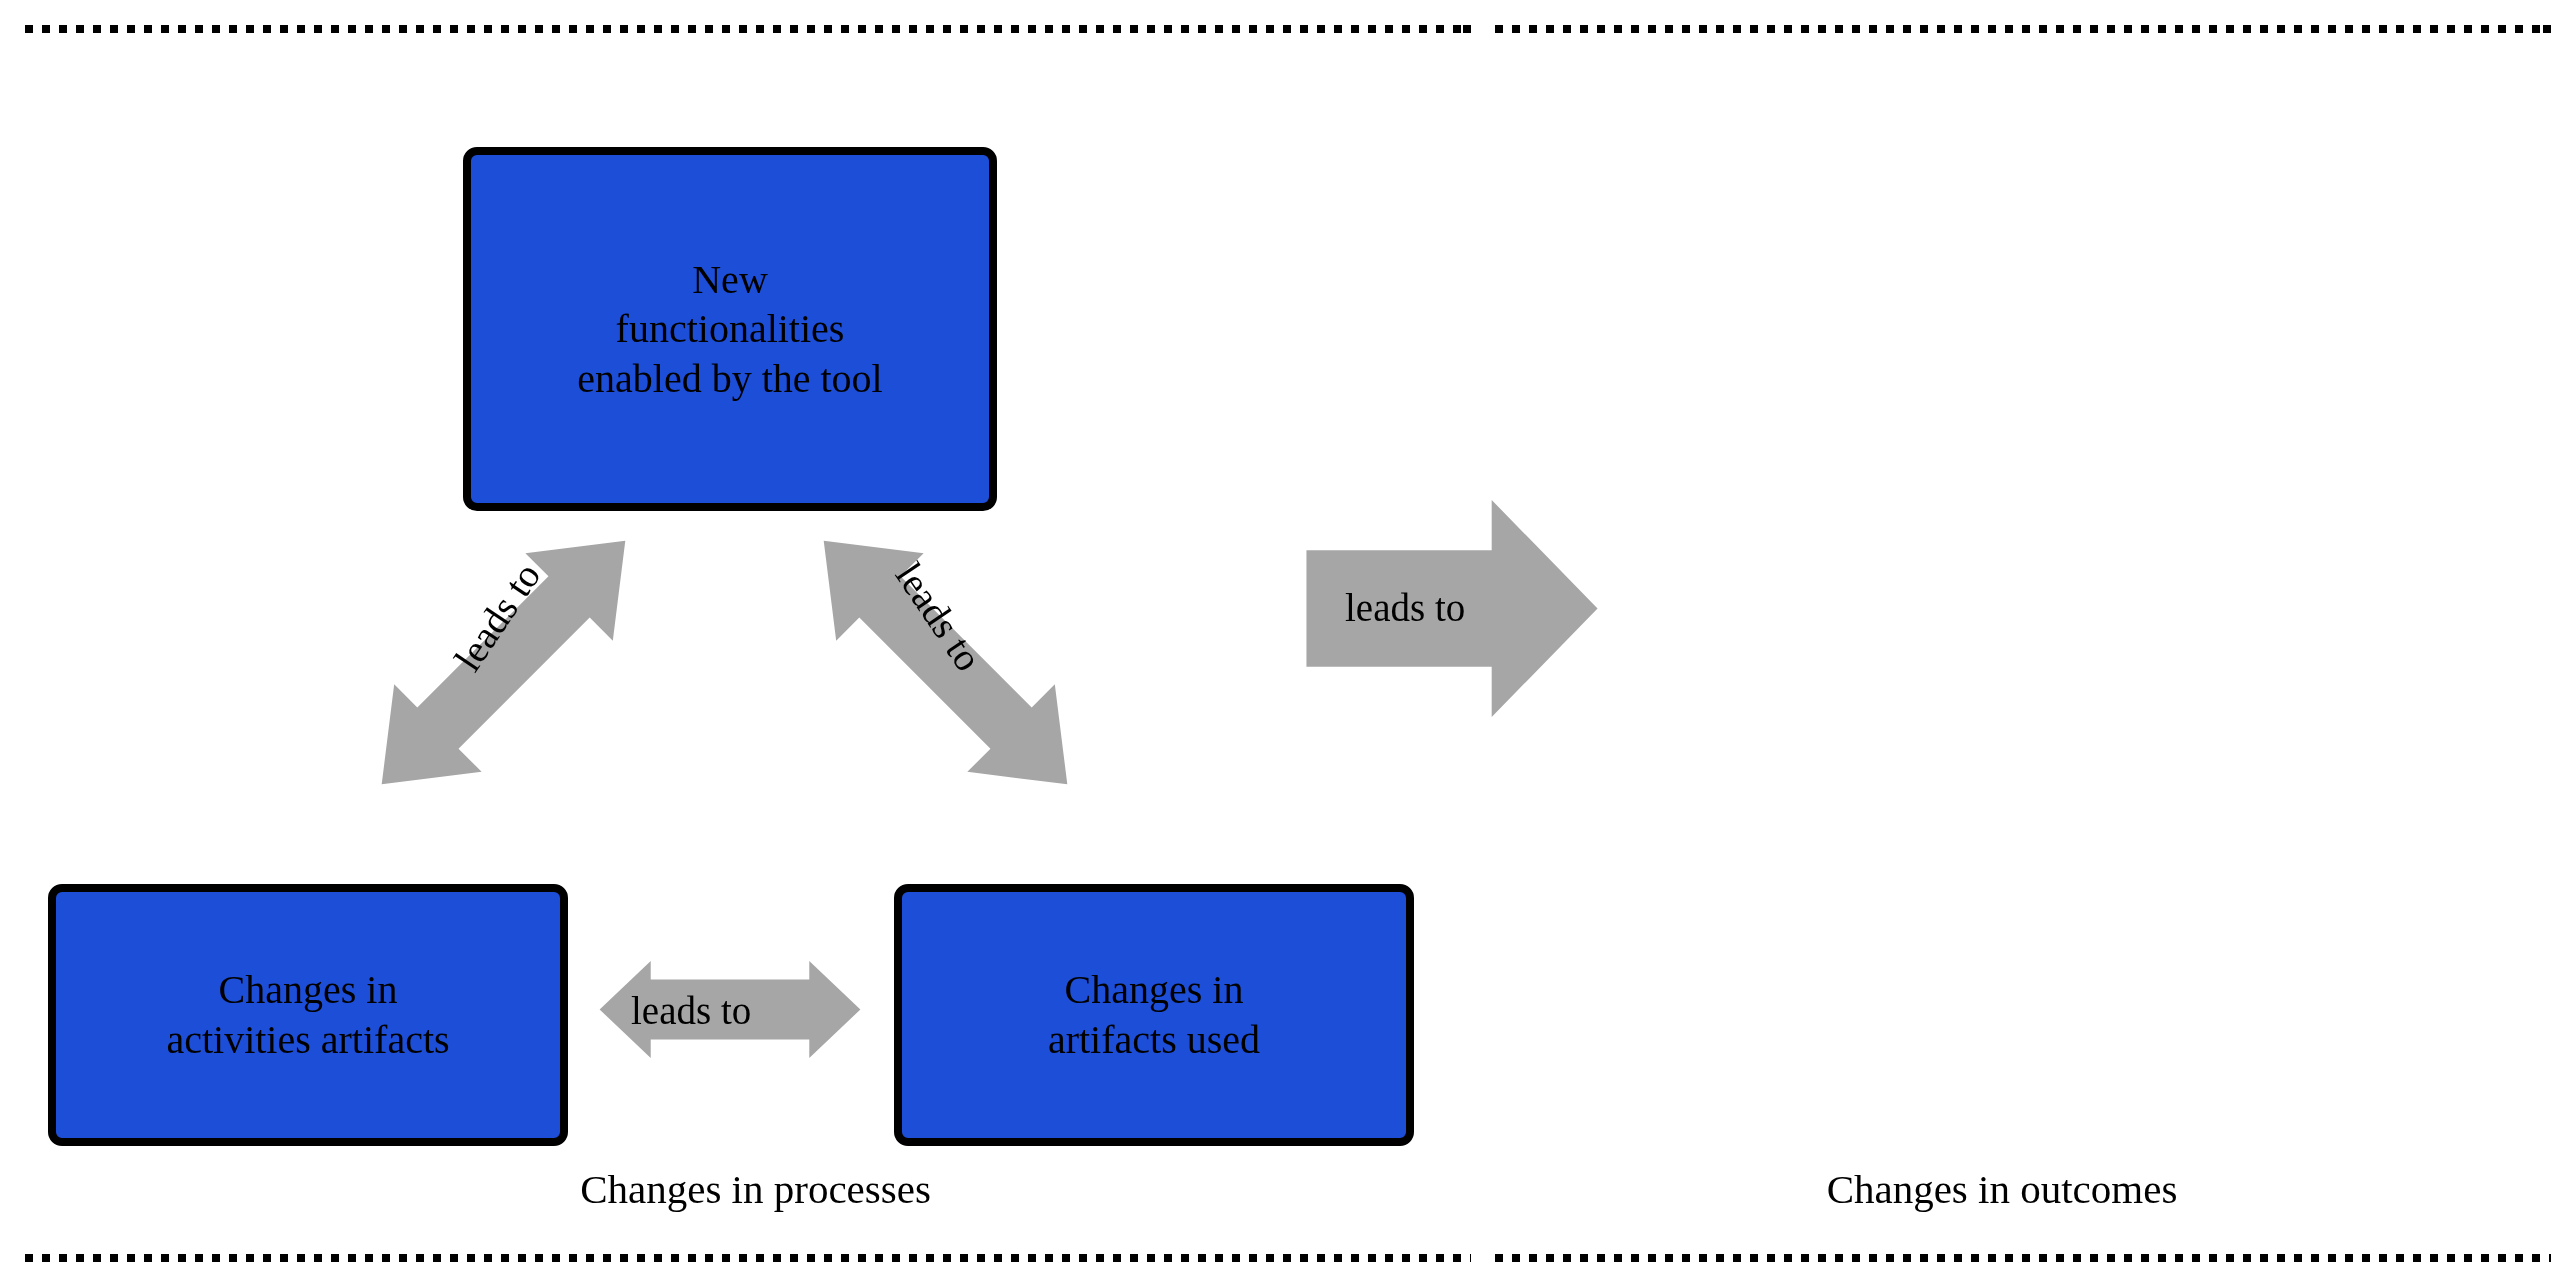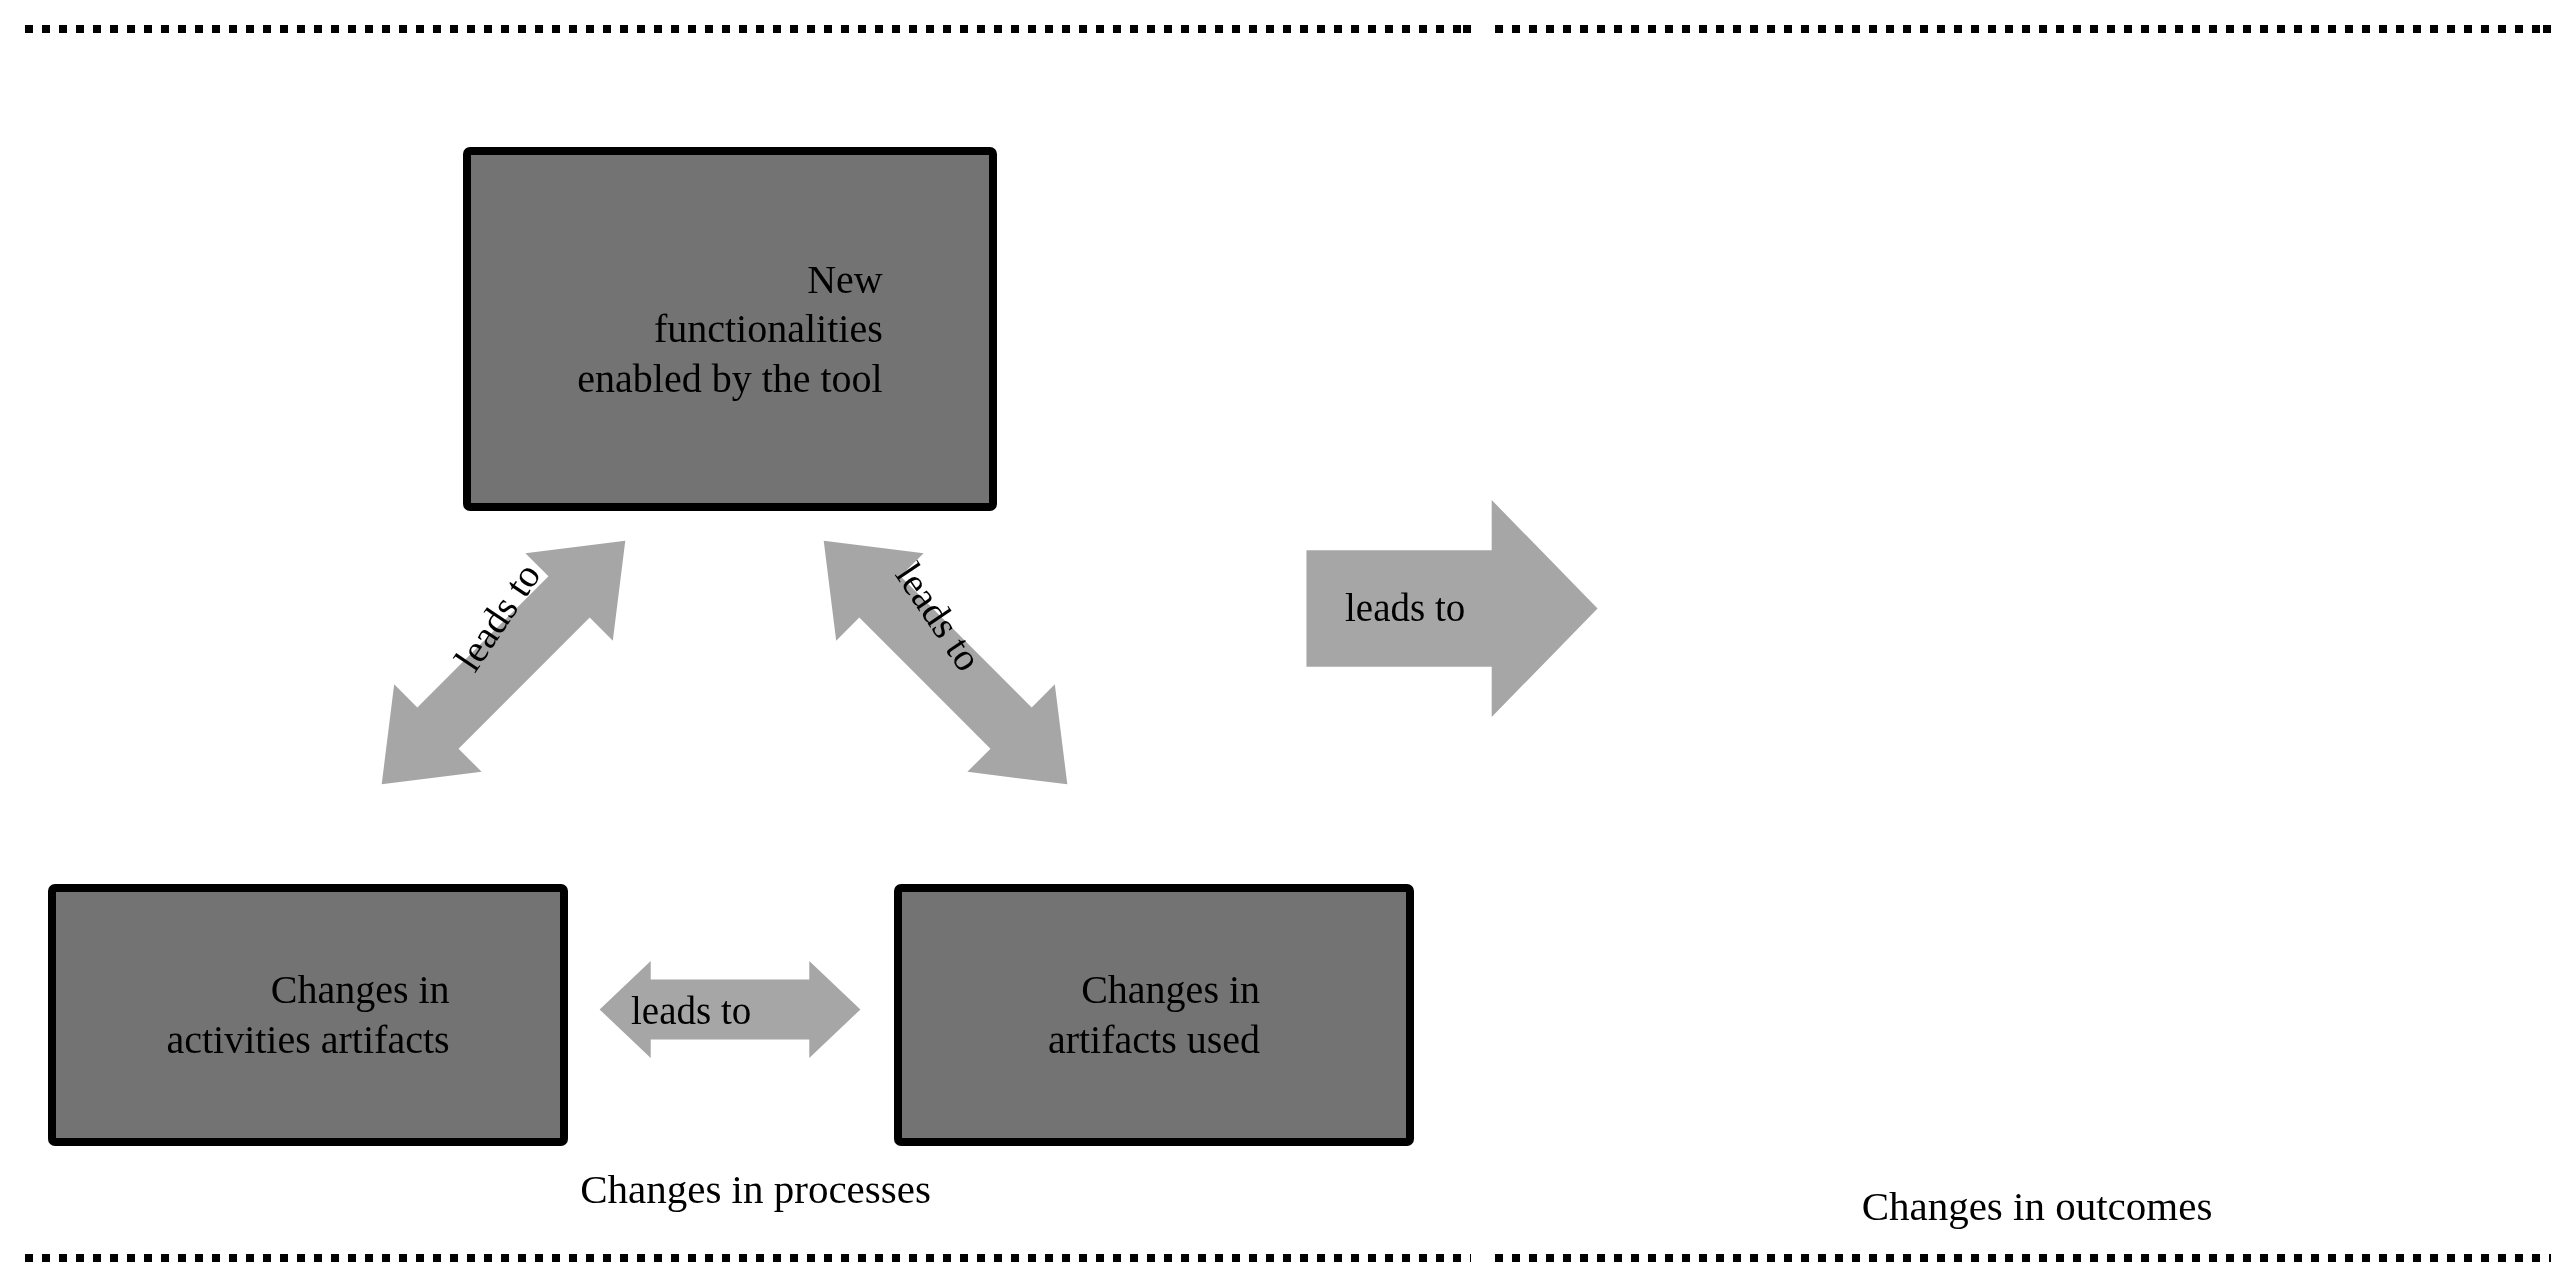--- a/index.html
+++ b/index.html
@@ -44,26 +44,26 @@
   .edge-top { top: 0; }
   .edge-bottom { bottom: 0; }
   .edge-left { left: 0; }
   .edge-right { right: 0; }
 
   
   .node {
     position: absolute;
     box-sizing: border-box;
     border: 8.8px solid #000000;
-    border-radius: 7px;
-    background: #737373;
+    border-radius: 14px;
+    background: #1d4ed8;
     display: flex;
     align-items: center;
     justify-content: center;
-    text-align: right;
+    text-align: center;
     z-index: 6;
   }
   .node .node-text {
     font-size: 40px;
     line-height: 1.24;
     color: #000000;
     padding: 0 12.4px;
   }
   .node .node-text b { font-weight: normal; }
 
@@ -161,16 +161,16 @@
   <div class="node" style="left:894px; top:884px; width:520px; height:262px;">
     <div class="node-text">
       <span>Changes in</span><br>
       <b>artifacts</b><span> used</span>
     </div>
   </div>
 
 
   <div class="region-caption" style="left:0px; top:1165px; width:1495px;padding-left:8px;">Changes in processes</div>
 
-  <div class="region-caption" style="left:1509px; top:1165px; width:1056px;margin-top:17px;">Changes in outcomes</div>
+  <div class="region-caption" style="left:1474px; top:1165px; width:1056px;">Changes in outcomes</div>
 
 </div>
 
 
 </body></html>

